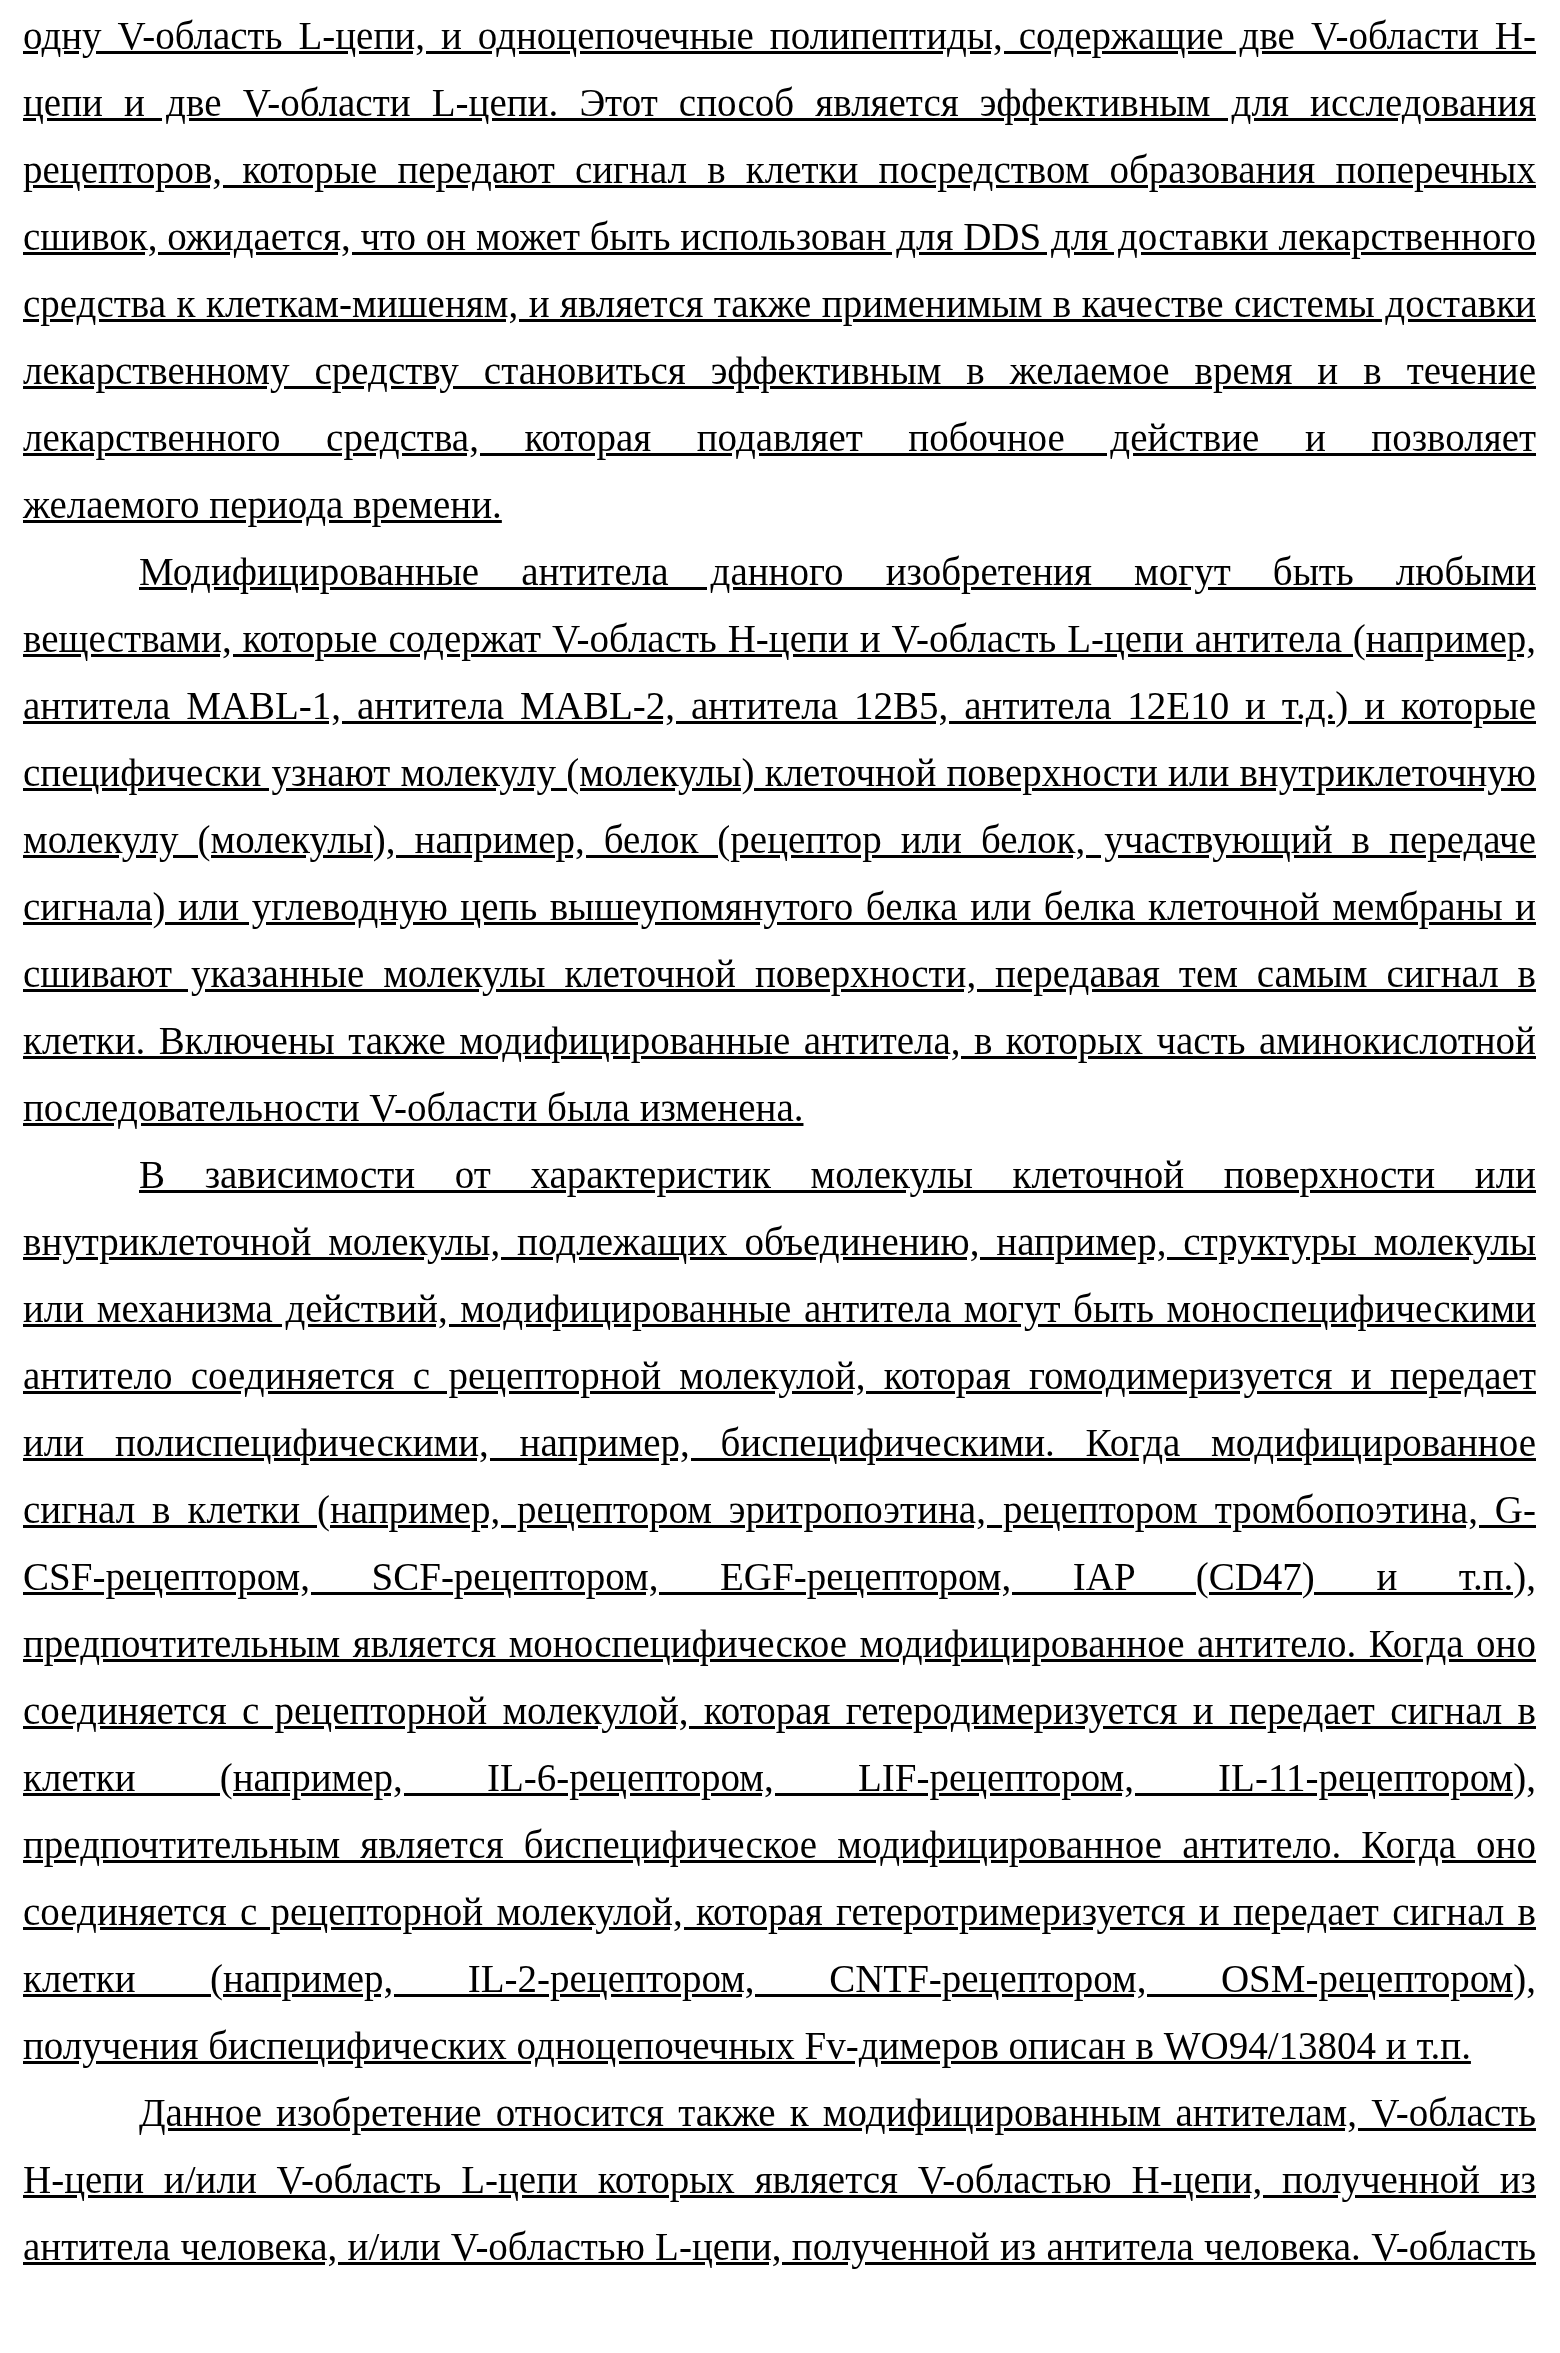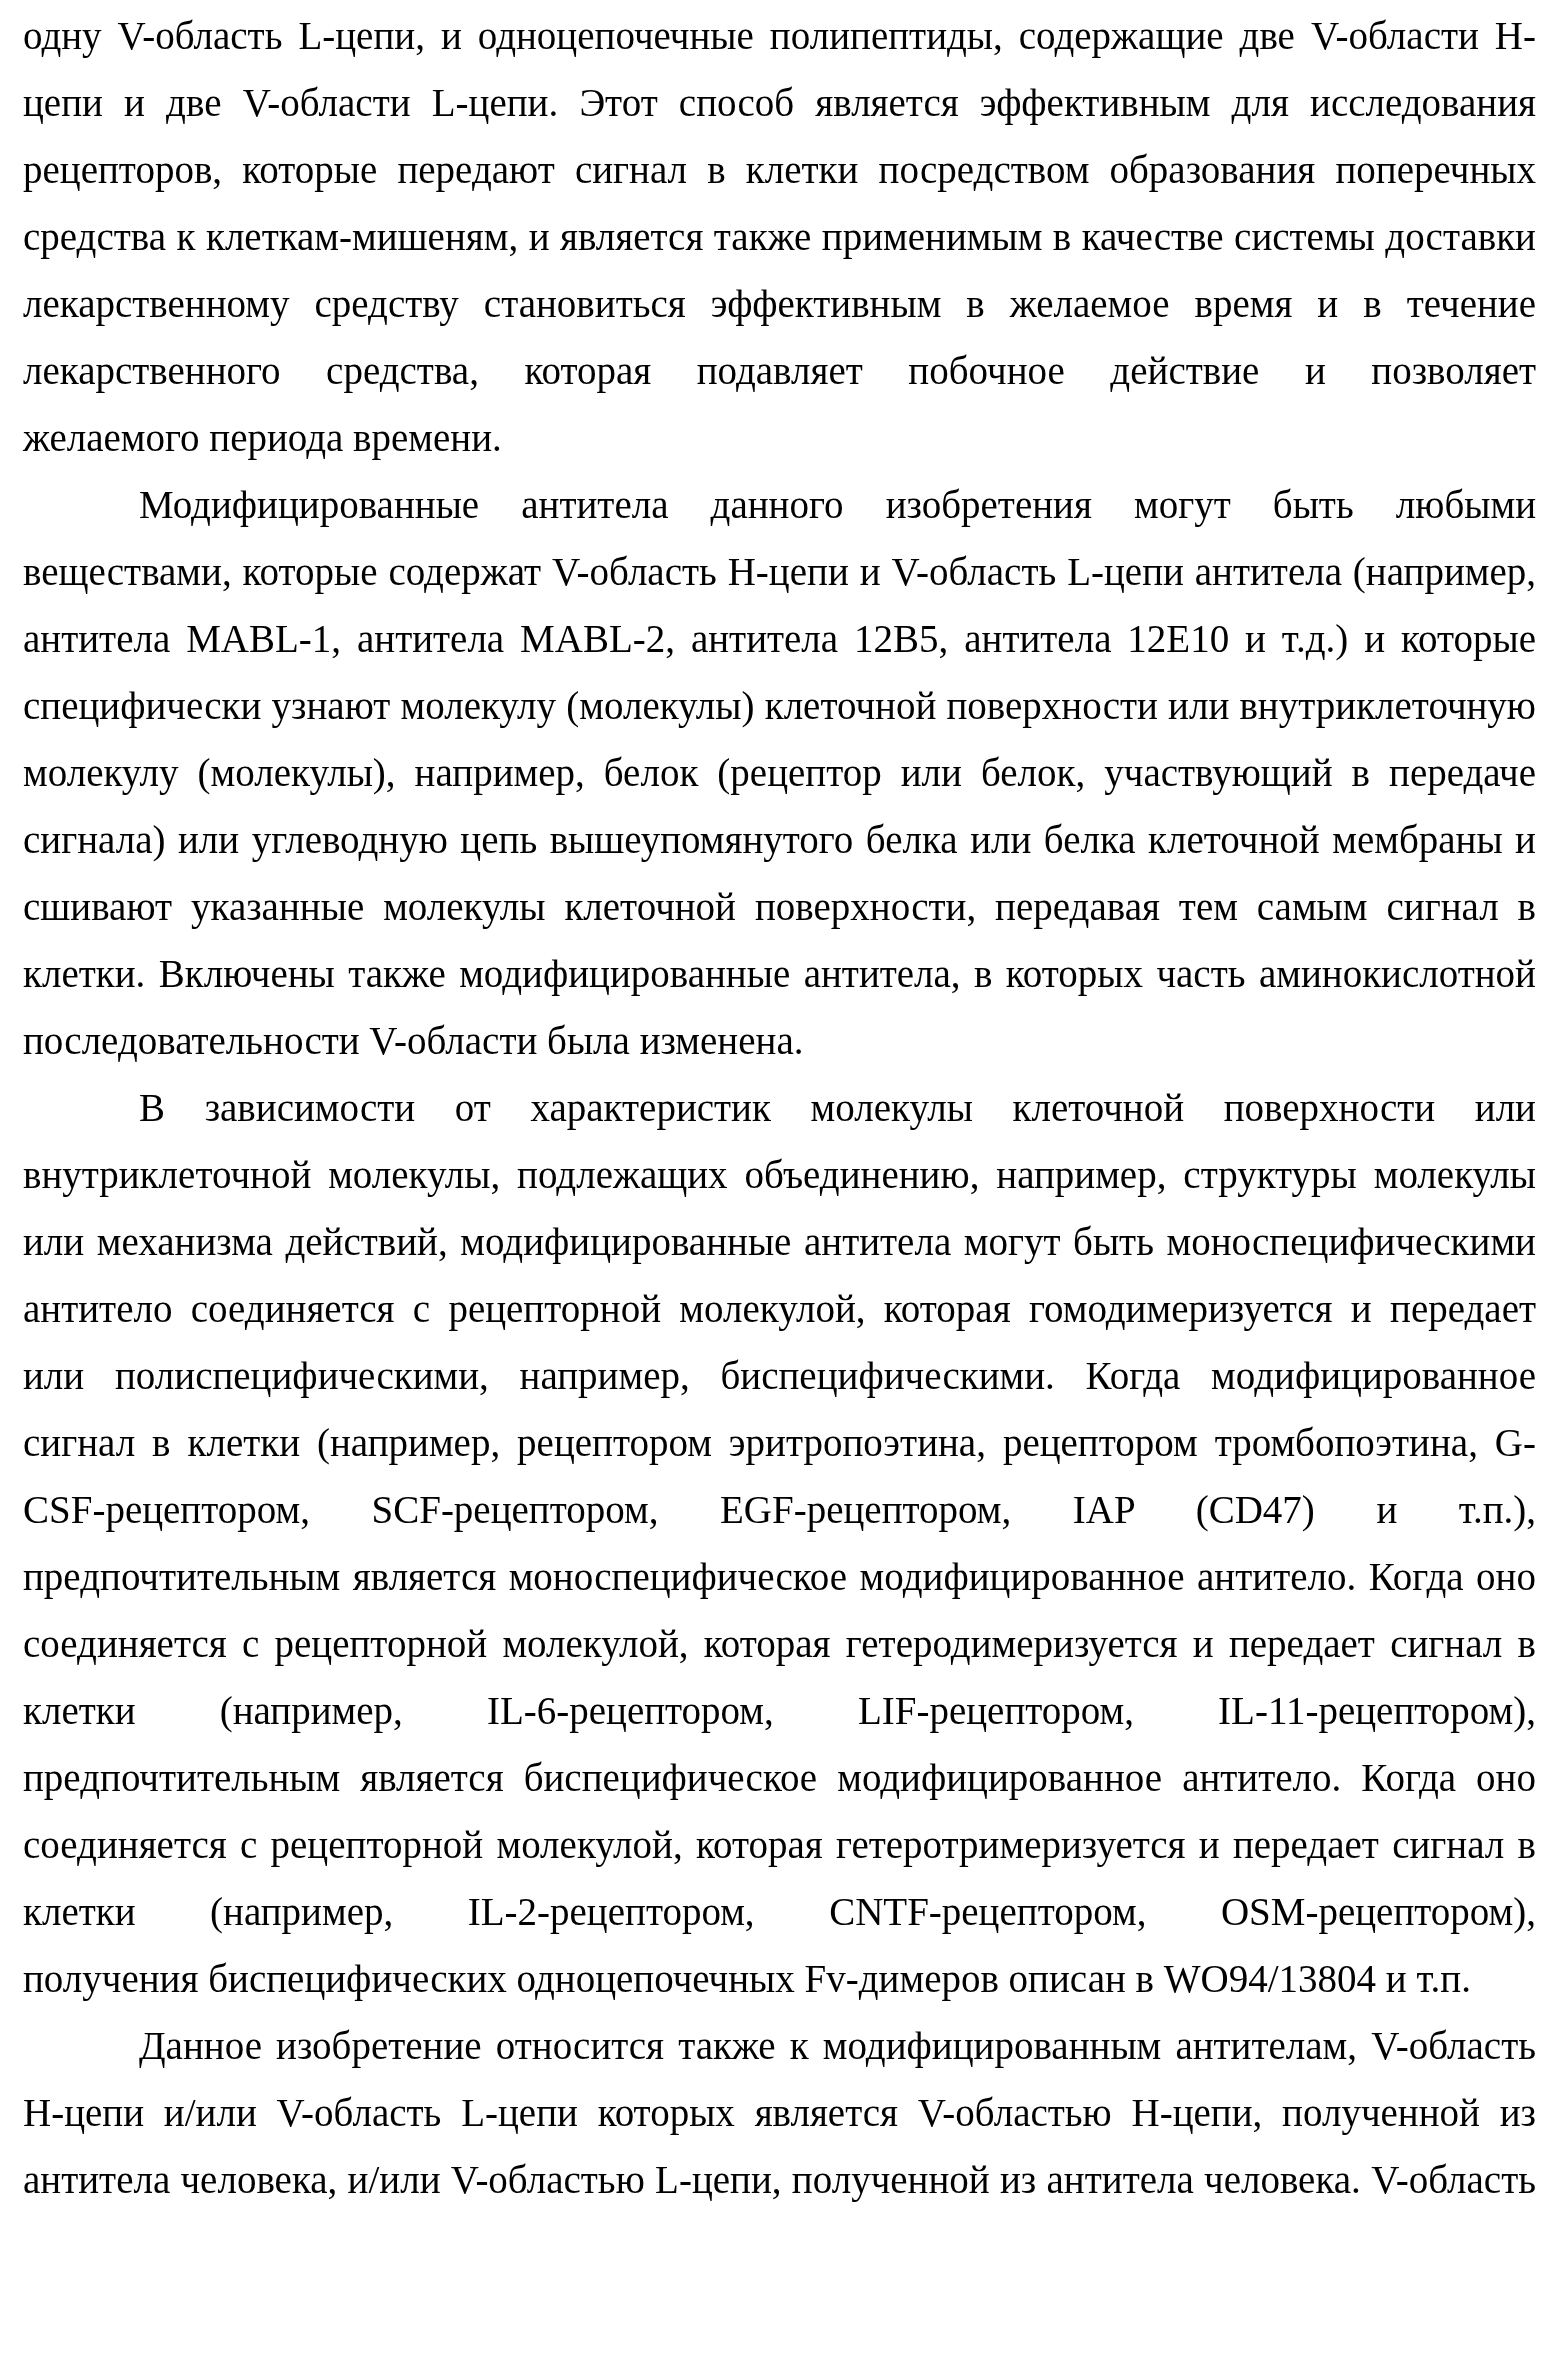--- a/index.html
+++ b/index.html
@@ -19,20 +19,21 @@
     top: 1.5px;
     width: 1513px;
     font-family: "Liberation Serif", "DejaVu Serif", serif;
     font-size: 39px;
     line-height: 67px;
     color: #000000;
   }
   .paragraph {
     margin: 0;
     padding: 0;
+    text-decoration: underline;
   }
   .line {
     display: block;
     white-space: nowrap;
     text-align: justify;
     text-align-last: justify;
     height: 67px;
     overflow: visible;
   }
   .line.first {
@@ -45,20 +46,21 @@
 </style>
 </head>
 <body>
 
 <div class="page">
 
   <div class="paragraph">
     <span class="line">одну V-область L-цепи, и одноцепочечные полипептиды, содержащие две V-области H-</span>
     <span class="line">цепи и две V-области L-цепи. Этот способ является эффективным для исследования</span>
     <span class="line">рецепторов, которые передают сигнал в клетки посредством образования поперечных</span>
+    <span class="line">сшивок, ожидается, что он может быть использован для DDS для доставки лекарственного</span>
     <span class="line">средства к клеткам-мишеням, и является также применимым в качестве системы доставки</span>
     <span class="line">лекарственному средству становиться эффективным в желаемое время и в течение</span>
     <span class="line">лекарственного средства, которая подавляет побочное действие и позволяет</span>
     <span class="line last">желаемого периода времени.</span>
   </div>
 
   <div class="paragraph">
     <span class="line first">Модифицированные антитела данного изобретения могут быть любыми</span>
     <span class="line">веществами, которые содержат V-область H-цепи и V-область L-цепи антитела (например,</span>
     <span class="line">антитела MABL-1, антитела MABL-2, антитела 12B5, антитела 12E10 и т.д.) и которые</span>

